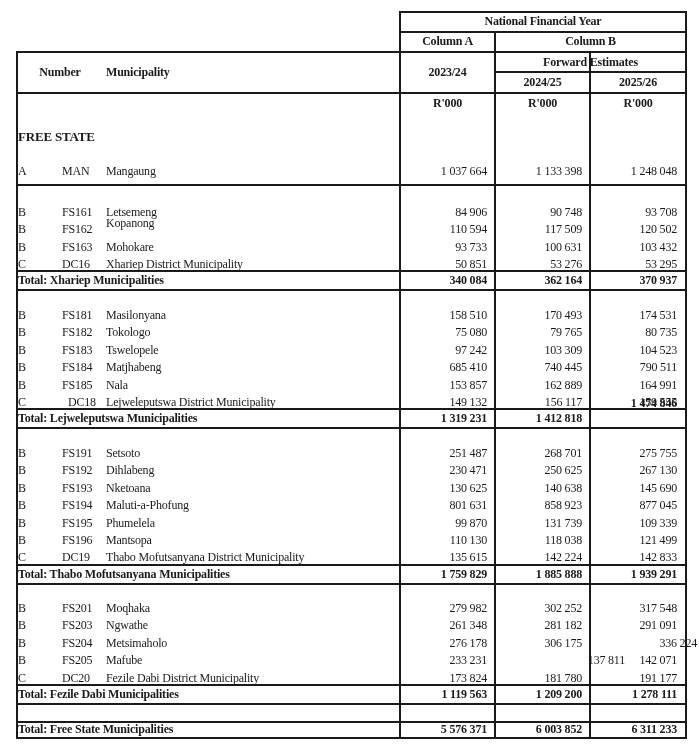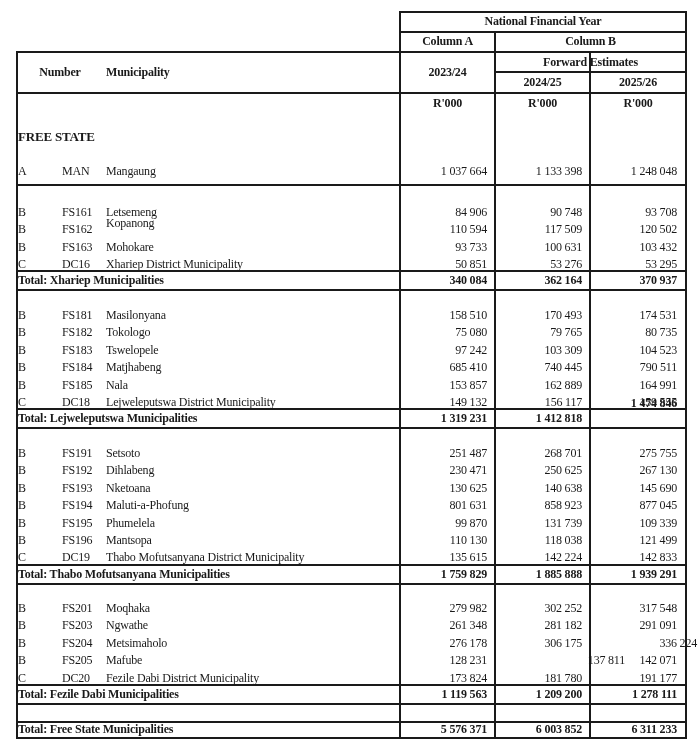--- a/index.html
+++ b/index.html
@@ -149,21 +149,21 @@
         <div>
           <div class="cell" style="left:18px; top:376.6px;">B</div>
           <div class="cell" style="left:62px; top:376.6px;">FS185</div>
           <div class="cell" style="left:106px; top:376.6px;">Nala</div>
           <div class="cell num" style="left:399px; width:88px; top:376.6px;">153 857</div>
           <div class="cell num" style="left:494px; width:88px; top:376.6px;">162 889</div>
           <div class="cell num" style="left:589px; width:88px; top:376.6px;">164 991</div>
         </div>
         <div>
           <div class="cell" style="left:18px; top:394px;">C</div>
-          <div class="cell" style="left:62px; top:394px;">DC18</div>
+          <div class="cell" style="left:68px; top:394px;">DC18</div>
           <div class="cell" style="left:106px; top:394px;">Lejweleputswa District Municipality</div>
           <div class="cell num" style="left:399px; width:88px; top:394px;">149 132</div>
           <div class="cell num" style="left:494px; width:88px; top:394px;">156 117</div>
           <div class="cell num" style="left:589px; width:88px; top:394px;">159 555</div>
         </div>
         <div>
           <div class="cell bold" style="left:18px; top:410px;">Total: Lejweleputswa Municipalities</div>
           <div class="cell num bold" style="left:399px; width:88px; top:410px;">1 319 231</div>
           <div class="cell num bold" style="left:494px; width:88px; top:410px;">1 412 818</div>
           <div class="cell num bold" style="left:589px; width:88px; top:395px;">1 474 846</div>
@@ -255,21 +255,21 @@
           <div class="cell" style="left:62px; top:634.8px;">FS204</div>
           <div class="cell" style="left:106px; top:634.8px;">Metsimaholo</div>
           <div class="cell num" style="left:399px; width:88px; top:634.8px;">276 178</div>
           <div class="cell num" style="left:494px; width:88px; top:634.8px;">306 175</div>
           <div class="cell num" style="left:589px; width:88px; top:634.8px;padding-left:20px;">336 224</div>
         </div>
         <div>
           <div class="cell" style="left:18px; top:652.2px;">B</div>
           <div class="cell" style="left:62px; top:652.2px;">FS205</div>
           <div class="cell" style="left:106px; top:652.2px;">Mafube</div>
-          <div class="cell num" style="left:399px; width:88px; top:652.2px;">128 231</div>
+          <div class="cell num" style="left:399px; width:88px; top:652.2px;">233 231</div>
           <div class="cell num" style="left:494px; width:88px; top:652.2px;padding-left:43px;">137 811</div>
           <div class="cell num" style="left:589px; width:88px; top:652.2px;">142 071</div>
         </div>
         <div>
           <div class="cell" style="left:18px; top:669.6px;">C</div>
           <div class="cell" style="left:62px; top:669.6px;">DC20</div>
           <div class="cell" style="left:106px; top:669.6px;">Fezile Dabi District Municipality</div>
           <div class="cell num" style="left:399px; width:88px; top:669.6px;">173 824</div>
           <div class="cell num" style="left:494px; width:88px; top:669.6px;">181 780</div>
           <div class="cell num" style="left:589px; width:88px; top:669.6px;">191 177</div>

